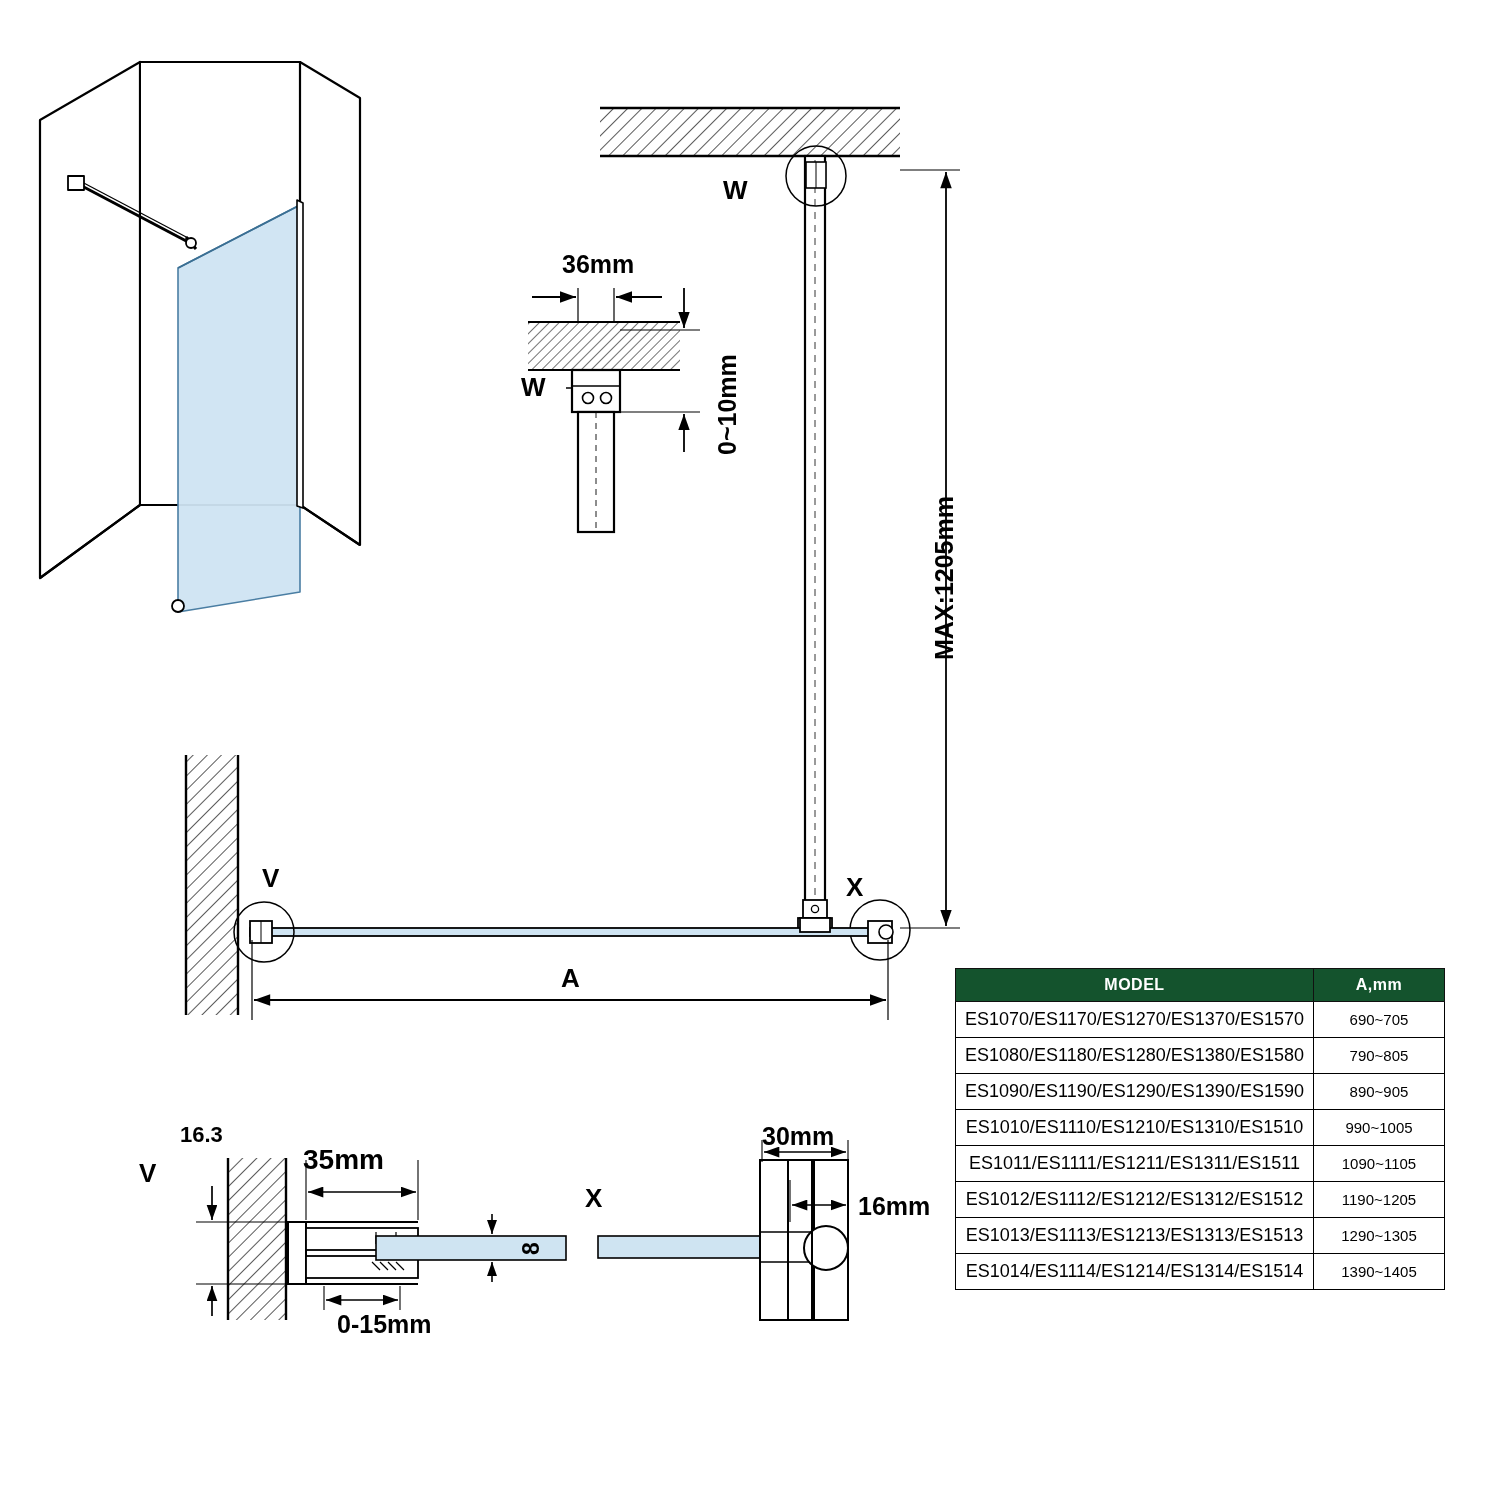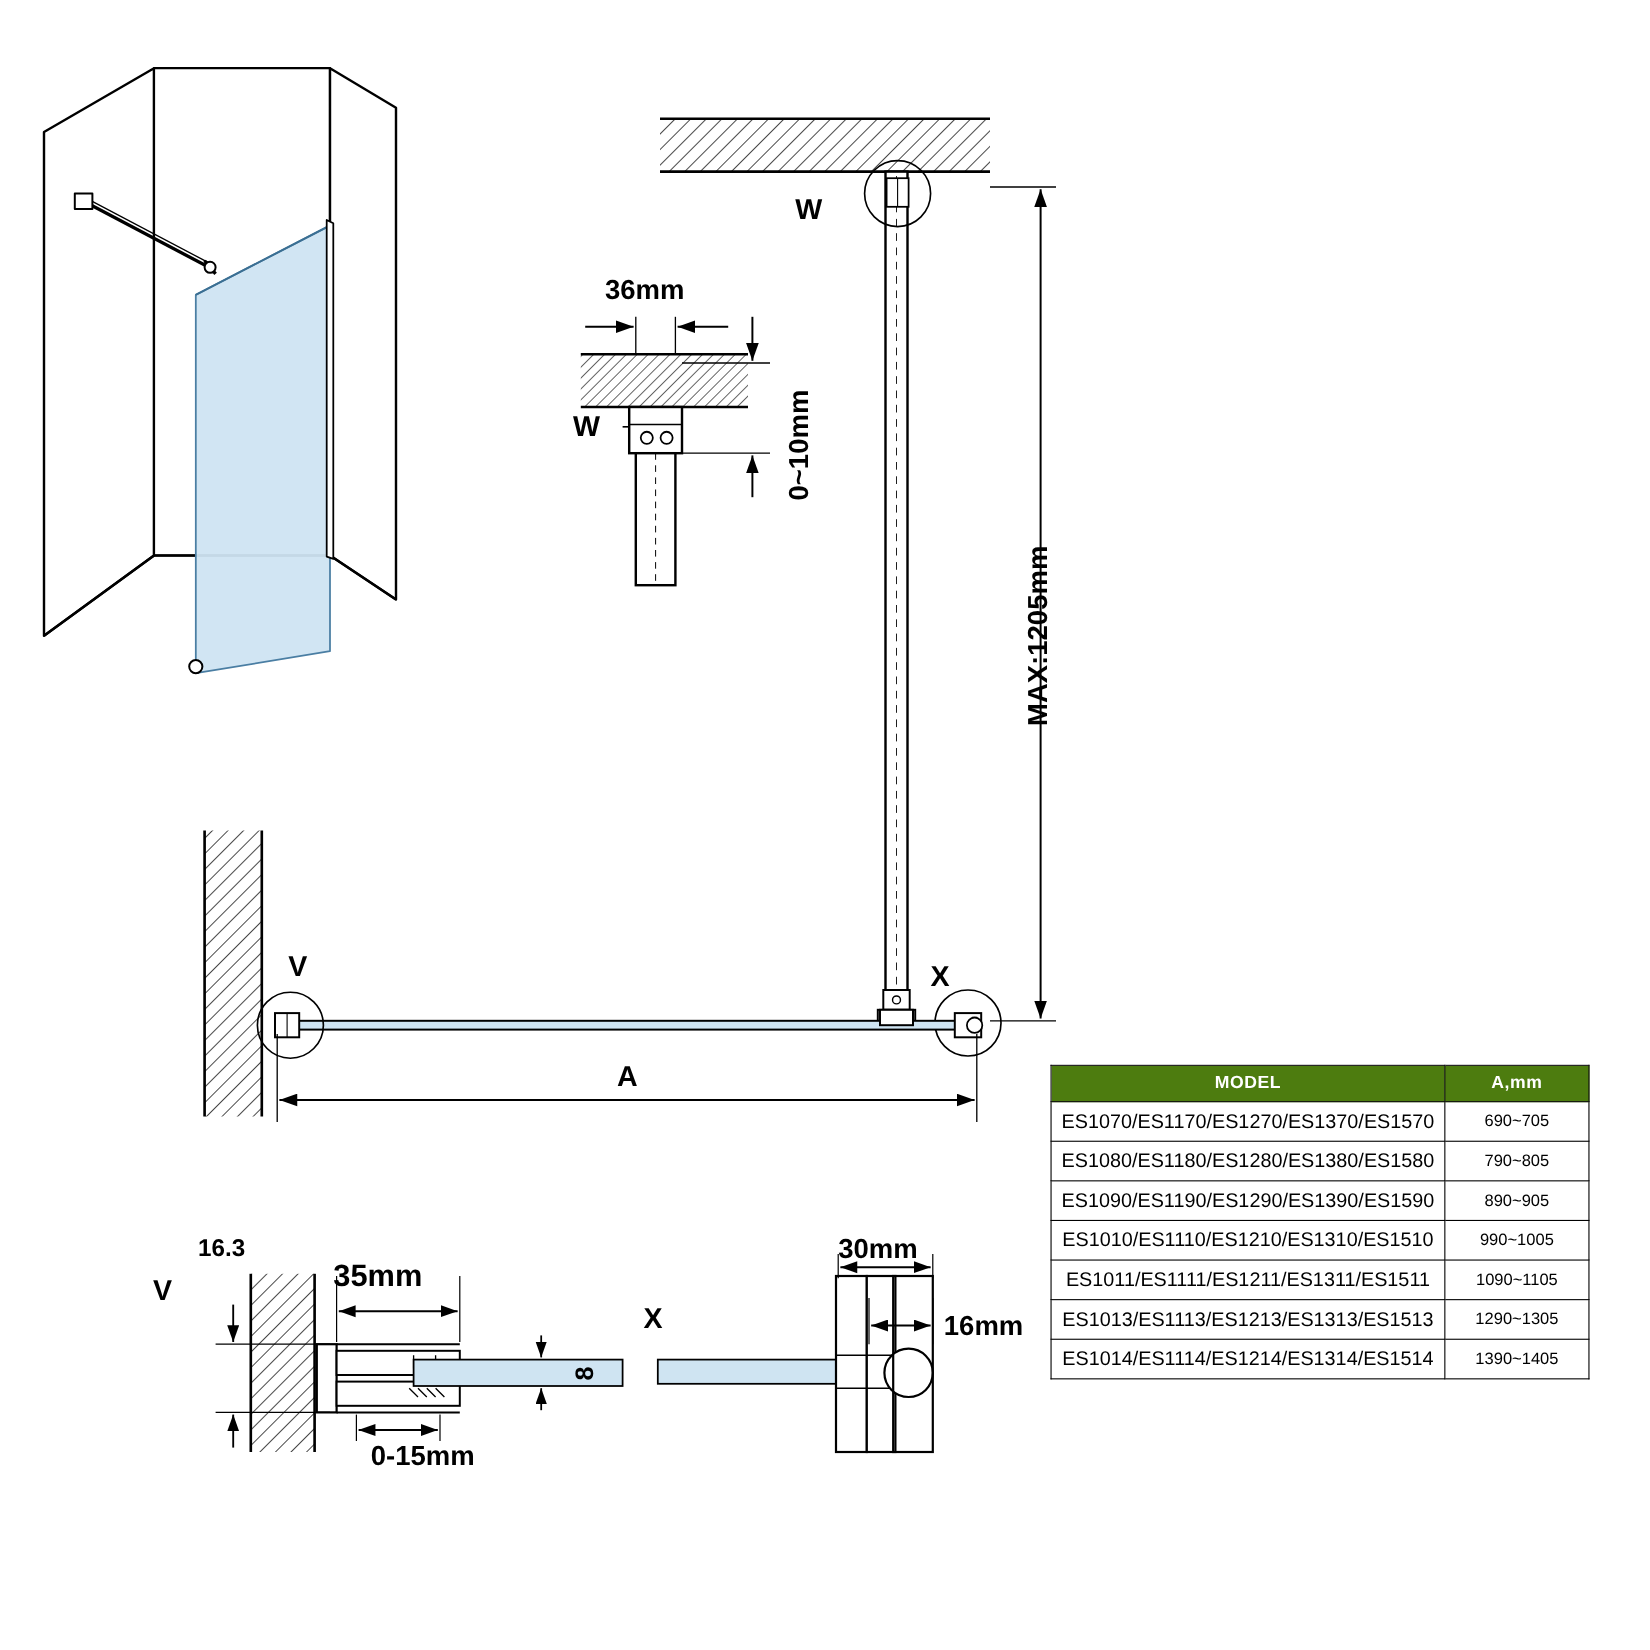--- a/index.html
+++ b/index.html
@@ -31,21 +31,21 @@
   .spec-table {
     position: absolute;
     left: 955px;
     top: 968px;
     width: 490px;
     border-collapse: collapse;
     font-size: 15.5px;
     font-family: "Liberation Sans", sans-serif;
   }
   .spec-table th {
-    background: #4d7c0f;
+    background: #14532d;
     color: #ffffff;
     font-weight: bold;
     font-size: 16px;
     padding: 7px 4px;
     border: 1px solid #111111;
     letter-spacing: 0.5px;
   }
   .spec-table td {
     border: 1px solid #000000;
     padding: 7px 4px;
@@ -240,21 +240,21 @@
       <line x1="764" y1="1152" x2="846" y2="1152" stroke="#000" stroke-width="1.7" marker-start="url(#arrStart)" marker-end="url(#arrEnd)"></line>
 
       <line x1="790" y1="1180" x2="790" y2="1222" stroke="#000" stroke-width="1.1"></line>
       <line x1="848" y1="1180" x2="848" y2="1222" stroke="#000" stroke-width="1.1"></line>
       <line x1="792" y1="1205" x2="846" y2="1205" stroke="#000" stroke-width="1.7" marker-start="url(#arrStart)" marker-end="url(#arrEnd)"></line>
     </g>
   </svg>
 
   <div class="lbl" style="left:723px; top:175px; font-size:26px;">W</div>
   <div class="lbl" style="left:521px; top:372px; font-size:26px;">W</div>
-  <div class="lbl" style="left:550px; top:250px; font-size:25px;">36mm</div>
+  <div class="lbl" style="left:562px; top:250px; font-size:25px;">36mm</div>
 
   <div class="lbl rot90" style="left:713px; top:455px; font-size:25px;">0~10mm</div>
   <div class="lbl rot90" style="left:930px; top:660px; font-size:25px;">MAX:1205mm</div>
 
   <div class="lbl" style="left:262px; top:863px; font-size:26px;">V</div>
   <div class="lbl" style="left:846px; top:872px; font-size:26px;">X</div>
   <div class="lbl" style="left:561px; top:963px; font-size:26px;">A</div>
 
   <div class="lbl" style="left:139px; top:1158px; font-size:26px;">V</div>
   <div class="lbl" style="left:180px; top:1122px; font-size:22px;">16.3</div>
@@ -288,20 +288,24 @@
         </tr>
         <tr>
           <td class="model-col">ES1010/ES1110/ES1210/ES1310/ES1510</td>
           <td class="a-col">990~1005</td>
         </tr>
         <tr>
           <td class="model-col">ES1011/ES1111/ES1211/ES1311/ES1511</td>
           <td class="a-col">1090~1105</td>
         </tr>
         <tr>
+          <td class="model-col">ES1012/ES1112/ES1212/ES1312/ES1512</td>
+          <td class="a-col">1190~1205</td>
+        </tr>
+        <tr>
           <td class="model-col">ES1013/ES1113/ES1213/ES1313/ES1513</td>
           <td class="a-col">1290~1305</td>
         </tr>
         <tr>
           <td class="model-col">ES1014/ES1114/ES1214/ES1314/ES1514</td>
           <td class="a-col">1390~1405</td>
         </tr>
       </tbody>
   </table>
 

